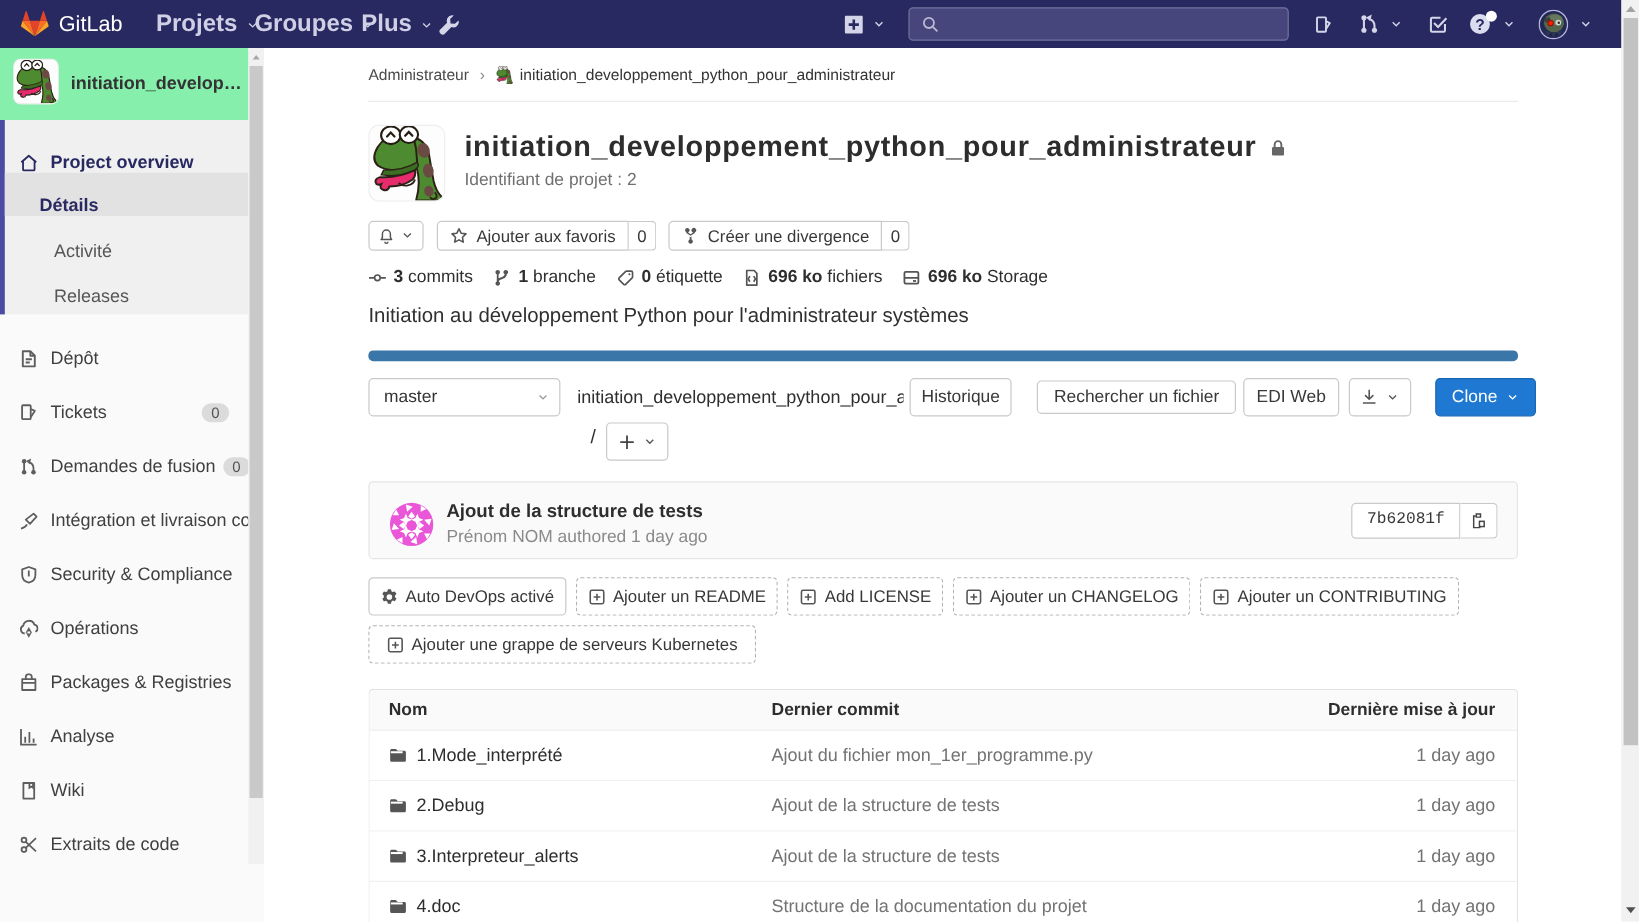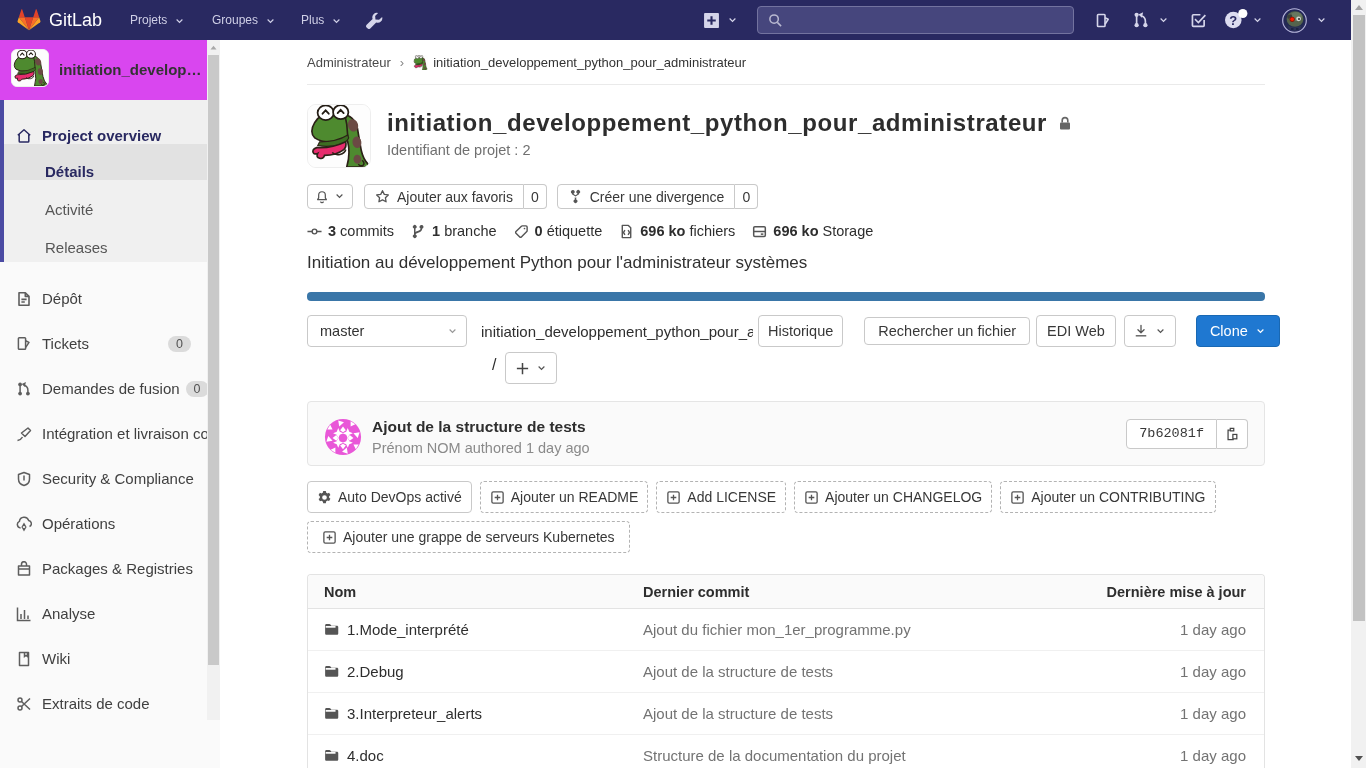--- a/index.html
+++ b/index.html
@@ -1,32 +1,32 @@
 <!DOCTYPE html>
 <html lang="fr"><head>
 <meta charset="utf-8">
 <title>initiation_developpement_python_pour_administrateur · GitLab</title>
 <style>
 * { margin:0; padding:0; box-sizing:border-box; }
 html,body { width:1366px; height:768px; overflow:hidden; font-family:"Liberation Sans", sans-serif; background:#fff; color:#2e2e2e; }
 .navbar { position:absolute; left:0; top:0; width:1351px; height:40px; background:#292961; z-index:10; }
 .tanuki { position:absolute; left:17px; top:8px; }
 .gl-word { position:absolute; left:49px; top:10px; color:#fff; font-size:18px; font-weight:400; letter-spacing:0px; }
-.nav-item { position:absolute; top:0; height:40px; display:flex; align-items:center; color:#cfcfe6; font-weight:400; font-size:12px; }
+.nav-item { position:absolute; top:0; height:40px; display:flex; align-items:center; color:#cfcfe6; font-weight:700; font-size:20px; }
 .nav-item .chev { margin-left:7px; margin-top:3px; }
 .chev { width:11px; height:11px; }
 .navbar svg { display:block; }
 .searchbox { position:absolute; left:757px; top:6px; width:317px; height:28px; background:#46467d; border:1px solid #73739f; border-radius:4px; display:flex; align-items:center; padding:0 10px; }
 .searchbox .ph { color:#b9b9d1; font-size:14px; flex:1; }
 .nav-right-ico { position:absolute; top:0; height:40px; display:flex; align-items:center; color:#d5d5ea; }
 
 .sidebar { position:absolute; left:0; top:40px; width:220px; height:728px; background:#fafafa; }
 .sb-scroll { position:absolute; left:207px; top:0; width:13px; height:680px; background:#f1f1f1; }
 .sb-thumb { position:absolute; left:1px; top:15px; width:11px; height:610px; background:#c9c9c9; }
-.sb-head { position:absolute; left:0; top:0; width:207px; height:60px; background:#d946ef; }
+.sb-head { position:absolute; left:0; top:0; width:207px; height:60px; background:#86efac; }
 .sb-avatar { position:absolute; left:11px; top:9px; width:38px; height:38px; border-radius:6px; background:#fff; border:1px solid #eee; overflow:hidden; }
 .sb-title { position:absolute; left:59px; top:21px; font-weight:700; font-size:15px; color:#333; width:145px; white-space:nowrap; overflow:hidden; }
 .sb-active-block { position:absolute; left:0; top:60px; width:207px; height:162px; background:#f0f0f0; border-left:4px solid #4b4ba3; }
 .sb-row { display:flex; align-items:flex-end; color:#404040; font-size:15px; }
 .sb-ico { width:16px; height:16px; margin-right:10px; color:#5e5e5e; flex:none; }
 .menu-items { position:absolute; left:0; top:222px; width:207px; }
 .menu-items .sb-row { height:45px; padding-left:16px; white-space:nowrap; overflow:hidden; }
 .badge { background:#dbdbdb; color:#525252; border-radius:9px; font-size:12.5px; padding:1px 8px; }
 .sb-collapse { position:absolute; left:0; top:680px; width:220px; height:48px; border-top:1px solid #e0e0e0; background:#fafafa; display:flex; align-items:center; padding-left:16px; color:#404040; font-size:15px; white-space:nowrap; overflow:hidden; }
 
@@ -172,21 +172,21 @@
         </svg></div>
     <div class="sb-title">initiation_develop…</div>
   </div>
   <div class="sb-active-block">
     <div class="sb-row" style="height:44px; padding-left:12px; color:#292961; font-weight:700;">
       <svg class="sb-ico" style="color:#292961" viewBox="0 0 16 16" fill="none" stroke="currentColor" stroke-width="1.5">
           <path d="M1.8 7.2L8 1.8l6.2 5.4M3.2 6.5v6.7a.8.8 0 00.8.8h8a.8.8 0 00.8-.8V6.5" stroke-linejoin="round"></path>
         </svg>
       Project overview
     </div>
-    <div class="sb-row" style="height:36px; padding-left:41px; background:#e2e2e2; color:#292961; font-weight:700;">Détails</div>
+    <div class="sb-row" style="height:36px; padding-left:29px; background:#e2e2e2; color:#292961; font-weight:700;">Détails</div>
     <div class="sb-row" style="height:38px; padding-left:41px; color:#565656;">Activité</div>
     <div class="sb-row" style="height:38px; padding-left:41px; color:#565656;">Releases</div>
   </div>
   <div class="menu-items">
     <div class="sb-row"><svg class="sb-ico" viewBox="0 0 16 16" fill="none" stroke="currentColor" stroke-width="1.6">
           <path d="M3 1.7h6.3l3.7 3.7v8.9H3z" stroke-linejoin="round"></path>
           <path d="M9.3 1.7v3.7H13" stroke-linejoin="round"></path>
           <path d="M5.4 8.3h5.2M5.4 11h3.4" stroke-width="1.7"></path>
         </svg>Dépôt</div>
     <div class="sb-row">

